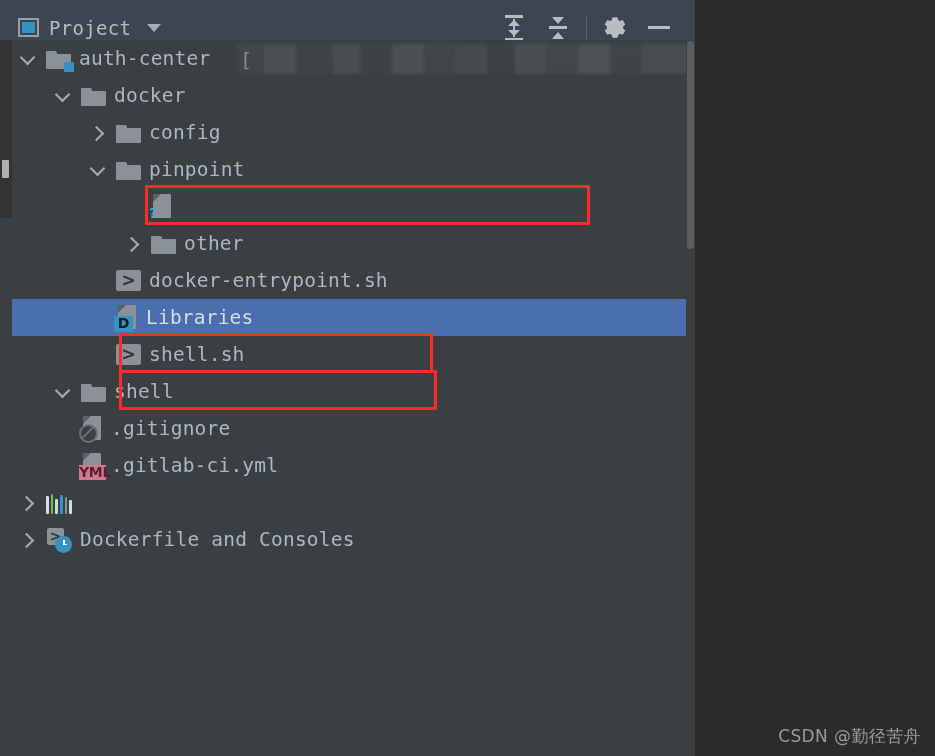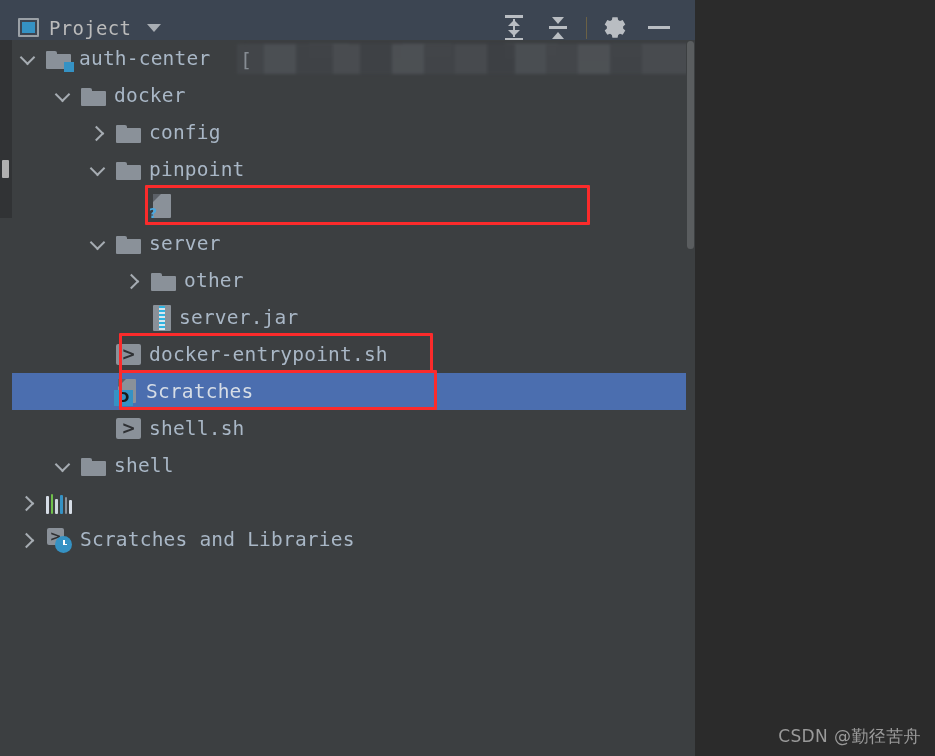--- a/index.html
+++ b/index.html
@@ -492,97 +492,99 @@
       <div class="row">
         <div class="ind" style="width: 113px;"></div>
         <div class="arrow spacer"></div>
         <div class="ic-file">
           <div class="page"></div>
           <div class="fold"></div>
           <div class="badge badge-q">?</div>
         </div>
       </div>
       <div class="row">
-        <div class="ind" style="width: 78px;"></div>
-        <div class="arrow open"></div>
-        <div class="ic-folder">
-          <div class="tab"></div>
-          <div class="body"></div>
-        </div>
-        <span class="row-label">server</span>
-      </div>
-      <div class="row">
         <div class="ind" style="width: 113px;"></div>
         <div class="arrow closed"></div>
         <div class="ic-folder">
           <div class="tab"></div>
           <div class="body"></div>
         </div>
         <span class="row-label">other</span>
-      </div>
-      <div class="row">
-        <div class="ind" style="width: 113px;"></div>
-        <div class="arrow spacer"></div>
-        <div class="ic-jar">
-          <div class="page"></div>
-          <div class="zip"></div>
-        </div>
-        <span class="row-label">server.jar</span>
       </div>
       <div class="row">
         <div class="ind" style="width: 78px;"></div>
         <div class="arrow spacer"></div>
         <div class="ic-sh"></div>
         <span class="row-label">docker-entrypoint.sh</span>
       </div>
       <div class="row selected">
         <div class="ind" style="width: 78px;"></div>
         <div class="arrow spacer"></div>
         <div class="ic-file">
           <div class="page"></div>
           <div class="fold"></div>
           <div class="badge badge-d">D</div>
         </div>
-        <span class="row-label">Scratches</span>
+        <span class="row-label">Libraries</span>
       </div>
       <div class="row">
         <div class="ind" style="width: 78px;"></div>
         <div class="arrow spacer"></div>
         <div class="ic-sh"></div>
         <span class="row-label">shell.sh</span>
       </div>
       <div class="row">
         <div class="ind" style="width: 43px;"></div>
         <div class="arrow open"></div>
         <div class="ic-folder">
           <div class="tab"></div>
           <div class="body"></div>
         </div>
         <span class="row-label">shell</span>
+      </div>
+      <div class="row">
+        <div class="ind" style="width: 43px;"></div>
+        <div class="arrow spacer"></div>
+        <div class="ic-file">
+          <div class="page"></div>
+          <div class="fold"></div>
+          <div class="badge badge-ban"></div>
+        </div>
+        <span class="row-label">.gitignore</span>
+      </div>
+      <div class="row">
+        <div class="ind" style="width: 43px;"></div>
+        <div class="arrow spacer"></div>
+        <div class="ic-file">
+          <div class="page"></div>
+          <div class="fold"></div>
+          <div class="badge badge-yml">YML</div>
+        </div>
+        <span class="row-label">.gitlab-ci.yml</span>
       </div>
       <div class="row">
         <div class="ind" style="width: 8px;"></div>
         <div class="arrow closed"></div>
         <div class="ic-books">
           <i style="background: rgb(214, 221, 230); height: 18px;"></i>
           <i style="background: rgb(111, 191, 74); height: 20px;"></i>
           <i style="background: rgb(207, 214, 222); height: 15px;"></i>
           <i style="background: rgb(53, 146, 196); height: 19px;"></i>
           <i style="background: rgb(138, 145, 153); height: 17px;"></i>
           <i style="background: rgb(214, 221, 230); height: 14px;"></i>
         </div>
       </div>
       <div class="row">
         <div class="ind" style="width: 8px;"></div>
         <div class="arrow closed"></div>
         <div class="ic-scratch">
           <div class="sq"></div>
           <div class="clock"></div>
         </div>
-        <span class="row-label">Scratches and Libraries</span>
+        <span class="row-label">Dockerfile and Consoles</span>
       </div>
     </div>
 
   <div class="redaction-top"></div>
   <div class="redaction"></div>
   <span class="bracket">[</span>
 
   <div id="scrollbar">
     <div class="thumb"></div>
   </div>

